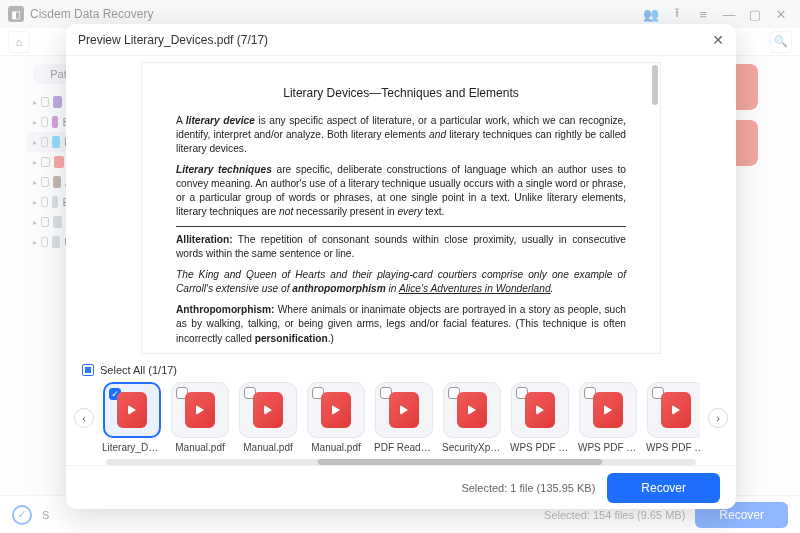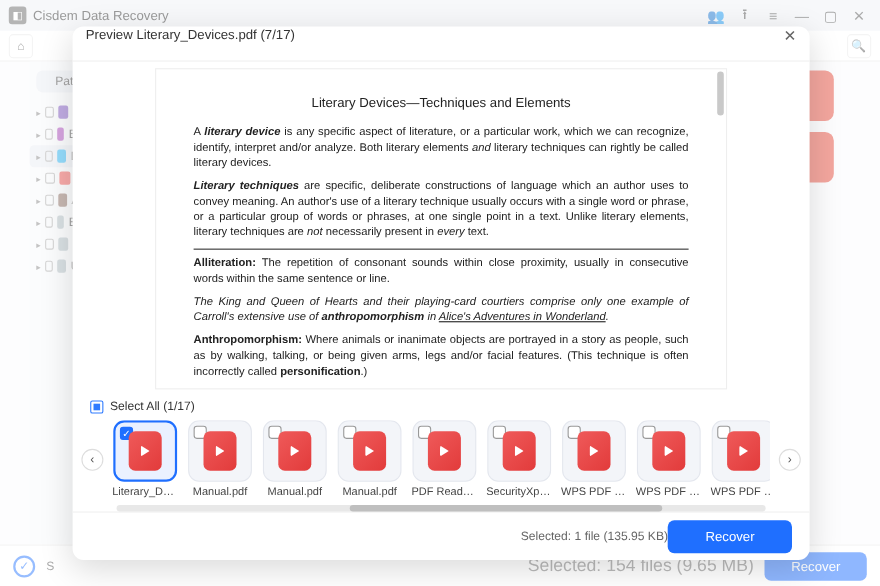--- a/index.html
+++ b/index.html
@@ -21,27 +21,27 @@
 .side-item { display:flex; align-items:center; gap:4px; padding:4px 6px; font-size:11px; color:#444; cursor:pointer;}
 .side-item.active{background:#e9ecf2; border-radius:4px;}
 .side-item .chk{width:10px;height:10px;border:1px solid #aaa;border-radius:2px;display:inline-block;}
 .side-ic{width:12px;height:12px;border-radius:2px;display:inline-block;}
 .grid { flex:1; padding:8px; display:grid; grid-template-columns:repeat(6,1fr); gap:10px; align-content:start;}
 .gcell{display:flex;flex-direction:column;align-items:center;font-size:10px;color:#555;gap:4px;}
 .gcell .pdf-bg{width:38px;height:46px;background:#e74c3c;border-radius:8px;position:relative;}
 .bottombar{position:absolute;left:0;right:0;bottom:0;height:38px;background:#fff;border-top:1px solid #e8e8e8;display:flex;align-items:center;padding:0 12px;gap:10px;}
 .bottombar .prog{width:20px;height:20px;border:2px solid #2f7bff;border-radius:50%;display:flex;align-items:center;justify-content:center;color:#2f7bff;font-size:11px;}
 .bottombar .spacer{flex:1}
-.bottombar .sel{font-size:16px;color:#777}
+.bottombar .sel{font-size:11px;color:#777}
 .recover-bg{background:#1f6fff;color:#fff;border:none;border-radius:6px;padding:6px 24px;font-size:12px;}
 
 
 .overlay{position:absolute;inset:0;background:rgba(255,255,255,0.5);}
 .modal{position:absolute;left:66px;top:24px;right:64px;bottom:24px;background:#fff;border-radius:10px;box-shadow:0 8px 30px rgba(0,0,0,0.15);display:flex;flex-direction:column;overflow:hidden;}
-.modal-header{height:32px;display:flex;padding:0 12px;font-size:12px;color:#333;border-bottom:1px solid #f0f0f0;}
+.modal-header{height:32px;display:flex;align-items:center;padding:0 12px;font-size:12px;color:#333;border-bottom:1px solid #f0f0f0;}
 .modal-header .close{margin-left:auto;font-size:14px;color:#666;cursor:pointer;}
 .modal-body{flex:1;overflow:hidden;display:flex;justify-content:center;padding:6px 16px 4px;position:relative;}
 .doc-wrap{background:#fff;width:520px;height:100%;border:1px solid #eee;position:relative;overflow:hidden;}
 .doc-scroll{position:absolute;right:2px;top:2px;width:6px;height:40px;background:#c9c9c9;border-radius:3px;}
 .doc{padding:22px 34px 12px;font-family:"Times New Roman",serif;color:#222;font-size:10.2px;line-height:1.38;}
 .doc h3{text-align:center;font-size:12px;font-weight:normal;margin-bottom:12px;}
 .doc p{margin-bottom:7px;text-align:justify;}
 .doc p.indent{text-indent:0;}
 .doc .hr{border-top:1px solid #333;margin:4px 0 6px;}
 .doc i{font-style:italic;}
@@ -55,21 +55,21 @@
 .thumb{flex:none;width:60px;display:flex;flex-direction:column;align-items:center;gap:4px;}
 .thumb .box{width:58px;height:56px;border:1px solid #e4e7ee;border-radius:10px;background:#f3f5f9;position:relative;display:flex;align-items:center;justify-content:center;}
 .thumb.selected .box{border:2px solid #1f6fff;background:#eaf1ff;}
 .thumb .chk{position:absolute;top:4px;left:4px;width:12px;height:12px;border:1px solid #999;border-radius:3px;background:#fff;display:flex;align-items:center;justify-content:center;color:#fff;font-size:9px;}
 .thumb.selected .chk{background:#1f6fff;border-color:#1f6fff;}
 .thumb .pdf-ic{width:30px;height:36px;background:linear-gradient(135deg,#ef5a5a,#e23b3b);border-radius:6px;position:relative;}
 .thumb .pdf-ic::after{content:"";position:absolute;left:50%;top:50%;transform:translate(-50%,-50%);width:0;height:0;border-left:8px solid #fff;border-top:5px solid transparent;border-bottom:5px solid transparent;border-radius:2px;}
 .thumb .lbl{font-size:10px;color:#444;white-space:nowrap;overflow:hidden;text-overflow:ellipsis;width:60px;text-align:center;}
 .thumbs-scroll{height:6px;background:#e8e8e8;border-radius:3px;margin:2px 40px 0;position:relative;}
 .thumbs-scroll .bar{position:absolute;left:36%;width:48%;top:0;bottom:0;background:#bfbfbf;border-radius:3px;}
-.modal-footer{height:44px;border-top:1px solid #f0f0f0;display:flex;align-items:center;padding:0 16px;}
+.modal-footer{height:44px;border-top:1px solid #f0f0f0;display:flex;align-items:center;padding:0 16px;gap:12px;}
 .modal-footer .info{margin-left:auto;font-size:11px;color:#666;}
 .recover-btn{background:#1f6fff;color:#fff;border:none;border-radius:6px;padding:8px 34px;font-size:12px;cursor:pointer;}
 </style>
 </head>
 <body>
 
 <div class="main-window">
   <div class="titlebar">
     <span class="logo">◧</span>
     <span>Cisdem Data Recovery</span>

